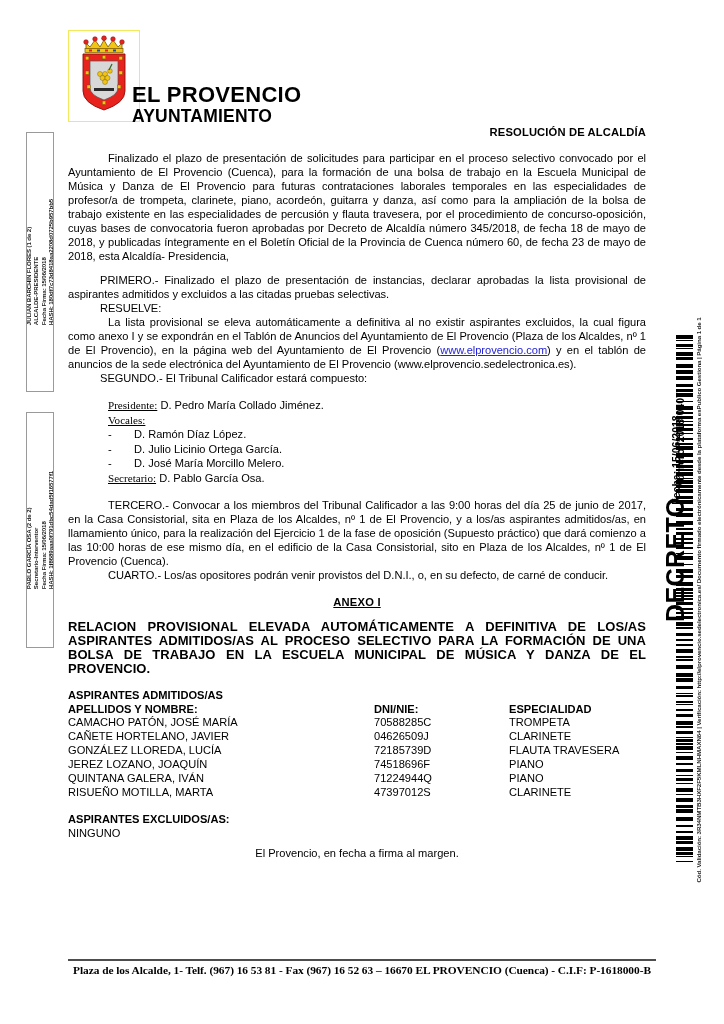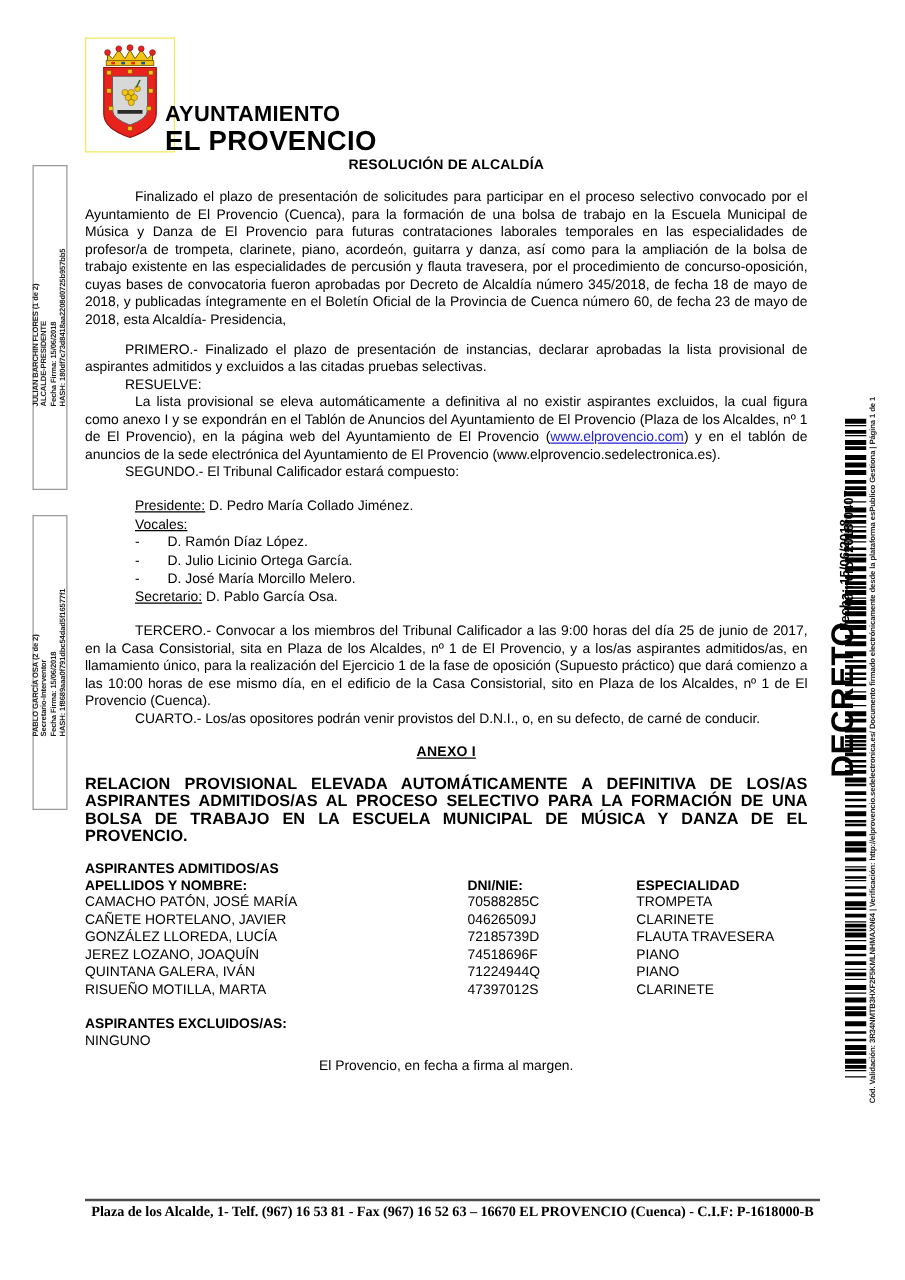--- a/index.html
+++ b/index.html
@@ -167,21 +167,21 @@
   }
 
   
   #doc-body {
     position: absolute;
     left: 68px;
     top: 126px;
     width: 578px;
   }
   .doc-title {
-    text-align: center;
+    text-align: right;
     font-size: 11.2px;
     font-weight: bold;
     letter-spacing: 0.15px;
     margin-bottom: 13px;
   }
   p.just {
     text-align: justify;
     font-size: 11.1px;
     line-height: 14.0px;
     margin: 0;
@@ -198,21 +198,21 @@
   .gap-12 { height: 12px; }
   .gap-14 { height: 14px; }
 
   
   #tribunal {
     margin-top: 13px;
     padding-left: 40px;
     font-size: 11.1px;
     line-height: 14.6px;
   }
-  #tribunal .u { text-decoration: underline; }
+  #tribunal .u { text-decoration: underline; font-family: Liberation Serif, serif; }
   #tribunal .vocal {
     display: flex;
   }
   #tribunal .vocal .dash { width: 26px; }
 
   
   .anexo-title {
     text-align: center;
     font-size: 11.2px;
     font-weight: bold;
@@ -461,22 +461,22 @@
       <rect x="9.5" y="38" width="3.4" height="3.4"></rect>
       <rect x="43" y="38" width="3.4" height="3.4"></rect>
       <rect x="11" y="52" width="3.4" height="3.4"></rect>
       <rect x="41.5" y="52" width="3.4" height="3.4"></rect>
       <rect x="26.3" y="22.5" width="3.4" height="3.4"></rect>
       <rect x="26.3" y="68" width="3.4" height="3.4"></rect>
     </g>
   </svg>
 
   <div id="header-text">
+    <div id="org-line2">EL PROVENCIO</div>
     <div id="org-line1">AYUNTAMIENTO</div>
-    <div id="org-line2">EL PROVENCIO</div>
   </div>
 
   <div id="doc-body">
 
     <div class="doc-title">RESOLUCIÓN DE ALCALDÍA</div>
 
     <p class="just indent">Finalizado el plazo de presentación de solicitudes para participar en el proceso selectivo convocado por el Ayuntamiento de El Provencio (Cuenca), para la formación de una bolsa de trabajo en la Escuela Municipal de Música y Danza de El Provencio para futuras contrataciones laborales temporales en las especialidades de profesor/a de trompeta, clarinete, piano, acordeón, guitarra y danza, así como para la ampliación de la bolsa de trabajo existente en las especialidades de percusión y flauta travesera, por el procedimiento de concurso-oposición, cuyas bases de convocatoria fueron aprobadas por Decreto de Alcaldía número 345/2018, de fecha 18 de mayo de 2018, y publicadas íntegramente en el Boletín Oficial de la Provincia de Cuenca número 60, de fecha 23 de mayo de 2018, esta Alcaldía- Presidencia,</p>
 
     <div class="gap-10"></div>
 

